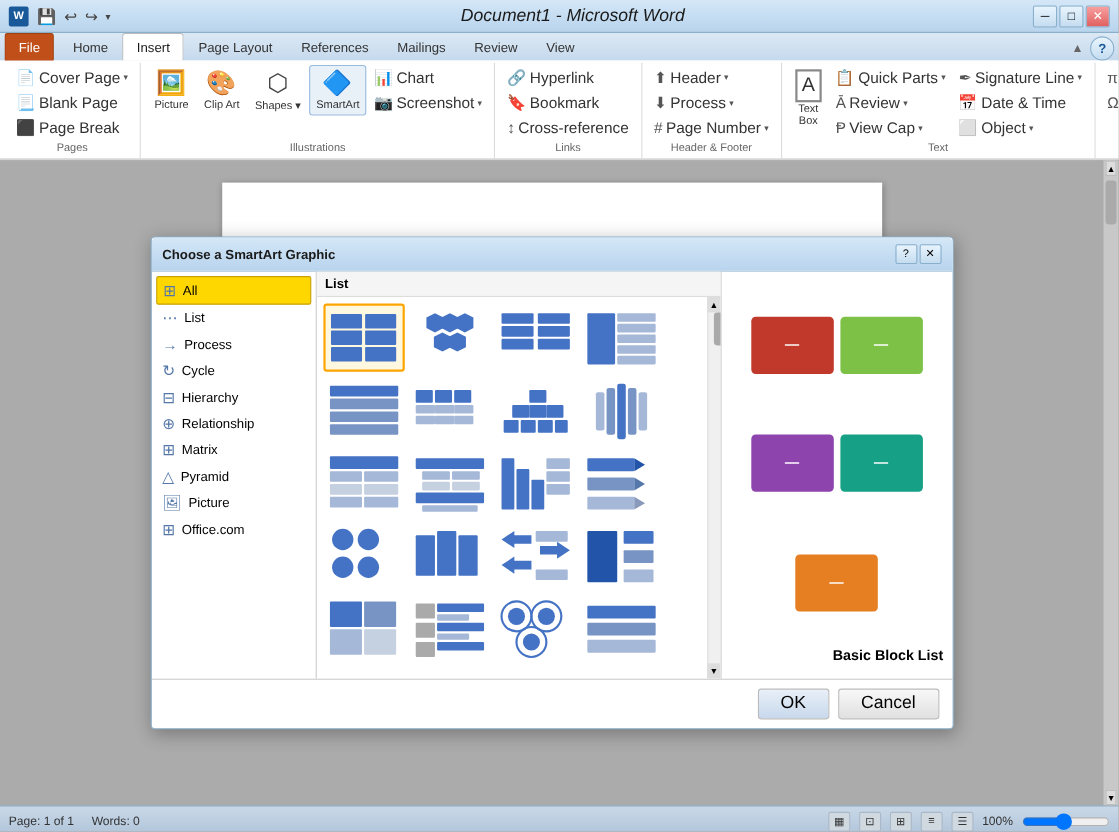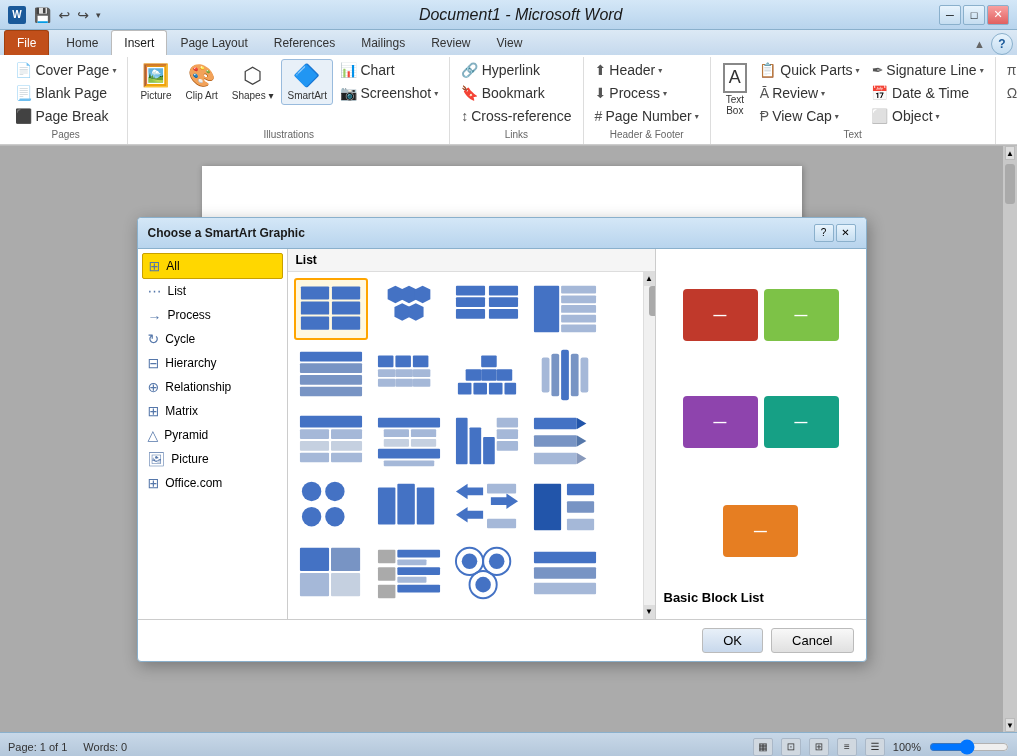--- a/index.html
+++ b/index.html
@@ -63,24 +63,24 @@
     .sidebar-item { display: flex; align-items: center; gap: 6px; padding: 4px 6px; cursor: pointer; border-radius: 2px; font-size: 12px; }
     .sidebar-item.active { background: #ffd700; border: 1px solid #c8a000; }
     .sidebar-icon { font-size: 14px; color: #5577aa; }
     .dialog-grid-area { flex: 1; display: flex; flex-direction: column; border-right: 1px solid #ccc; }
     .dialog-grid-header { padding: 4px 8px; font-size: 12px; font-weight: 600; background: #f5f5f5; border-bottom: 1px solid #ddd; }
     .dialog-grid { flex: 1; overflow-y: auto; padding: 6px; display: grid; grid-template-columns: repeat(4, 74px); gap: 4px; align-content: start; }
     .grid-item { border: 1px solid transparent; border-radius: 3px; padding: 3px; cursor: pointer; display: flex; align-items: center; justify-content: center; width: 74px; height: 62px; }
     .grid-item.selected { border: 2px solid #ffa500; background: #fff8e0; }
     .dialog-preview { width: 210px; display: flex; flex-direction: column; padding: 8px; }
     .preview-graphic { flex: 1; display: flex; flex-wrap: wrap; gap: 6px; align-items: center; justify-content: center; padding: 8px; }
-    .preview-name { font-size: 13px; font-weight: 600; margin-bottom: 6px; }
+    .preview-name { font-size: 13px; font-weight: 600; margin-bottom: 6px; text-align: right; }
     .preview-desc { font-size: 11px; color: #333; line-height: 1.5; }
     .dialog-footer { border-top: 1px solid #ccc; padding: 8px 12px; display: flex; justify-content: flex-end; gap: 8px; }
-    .footer-btn { padding: 4px 20px; font-size: 13px; border: 1px solid #bbb; border-radius: 3px; cursor: pointer; background: linear-gradient(to bottom, #f8f8f8, #e0e0e0); }
+    .footer-btn { padding: 4px 20px; font-size: 16px; border: 1px solid #bbb; border-radius: 3px; cursor: pointer; background: linear-gradient(to bottom, #f8f8f8, #e0e0e0); }
     .footer-btn.primary { background: linear-gradient(to bottom, #e8f0f8, #c8d8ec); }
 
     
     .status-bar { height: 28px; background: linear-gradient(to bottom, #c8d8e8, #b0c4d8); border-top: 1px solid #8ab0cc; display: flex; align-items: center; padding: 0 8px; gap: 16px; font-size: 11px; color: #333; }
     .status-right { margin-left: auto; display: flex; align-items: center; gap: 8px; }
     .view-btn { width: 20px; height: 18px; background: #d0d8e0; border: 1px solid #aab8c8; border-radius: 2px; display: flex; align-items: center; justify-content: center; font-size: 10px; cursor: pointer; }
 
     
     .prev-block { border-radius: 4px; display: flex; align-items: center; justify-content: center; color: white; font-size: 18px; font-weight: bold; }
 

